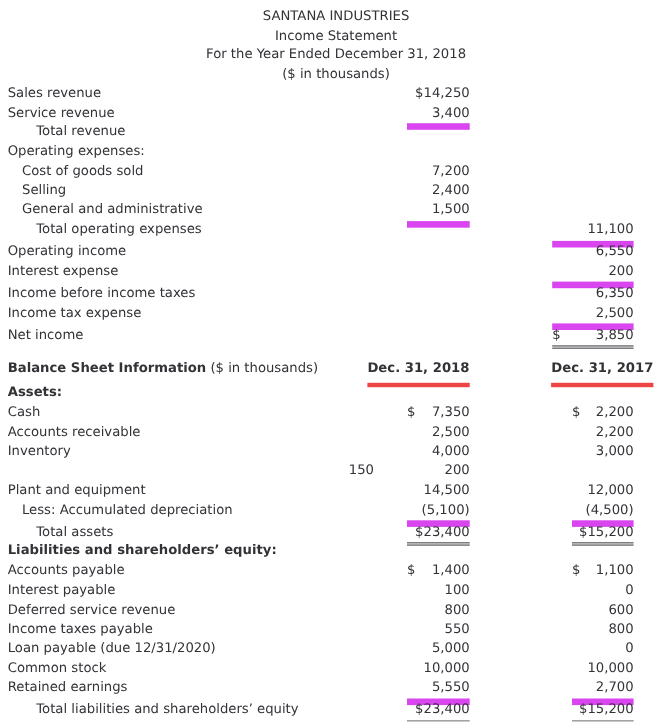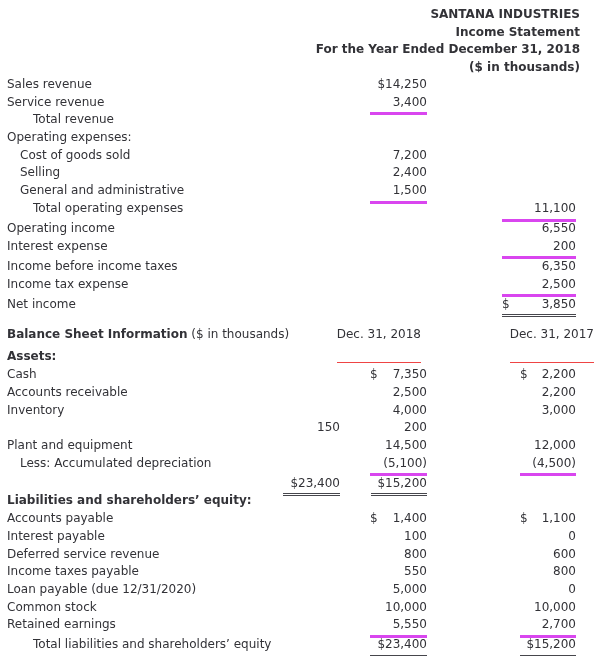--- a/index.html
+++ b/index.html
@@ -8,25 +8,25 @@
     width:602px; height:656px;
     font-family:"DejaVu Sans","Liberation Sans",sans-serif;
     font-size:12px;
     color:#323237;
     overflow:hidden;
   }
   .page { width:602px; height:656px; padding:6px 26px 0 7px; overflow:hidden; }
 
   
   .titles {
-    text-align:right;
-    font-weight:bold;
+    text-align:center;
+    font-weight:normal;
     line-height:17.5px;
     position:relative;
-    left:4px;
+    left:14px;
     white-space:nowrap;
   }
 
   
   .row {
     display:grid;
     grid-template-columns:1fr 87px 149px;
     height:17.7px;
     line-height:17.7px;
     align-items:baseline;
@@ -35,36 +35,36 @@
   .label { white-space:nowrap; overflow:visible; }
   .ind0 { padding-left:0; }
   .ind1 { padding-left:13px; }
   .ind2 { padding-left:26px; }
   .bold { font-weight:bold; }
 
   .num { text-align:right; white-space:pre; }
   .val { display:inline-block; text-align:right; white-space:pre; }
   .split { display:inline-flex; justify-content:space-between; }
 
-  .u1 { border-bottom:3px solid #d946ef; padding-bottom:1px; }
+  .u1 { border-bottom:6px solid #d946ef; padding-bottom:1px; }
   .u2 { border-bottom:3px double #46464c; padding-bottom:1px; }
 
   #is-rows .c1 .u1 { min-width:57px; }
   #is-rows .c2 .u1, #is-rows .c2 .u2, #is-rows .c2 .split { min-width:74px; }
   #bs-rows .c1 .u1, #bs-rows .c1 .u2, #bs-rows .c1 .split { min-width:57px; }
   #bs-rows .c2 .u1, #bs-rows .c2 .u2, #bs-rows .c2 .split { min-width:56px; }
 
   
   .bs { margin-top:13px; }
   .head-row { height:22px;gap:24px; }
   .col-head {
     display:inline-block;
-    font-weight:normal;
-    border-bottom:1px solid #ef4444;
-    padding-bottom:18px;
+    font-weight:bold;
+    border-bottom:4px solid #ef4444;
+    padding-bottom:4px;
     position:relative;
     left:18px;
     white-space:pre;
   }
 </style>
 </head>
 <body>
 
 <div class="page">
 
@@ -178,20 +178,21 @@
           <div class="label ind0">Plant and equipment</div>
           <div class="num c1"><span class="val">14,500</span></div>
           <div class="num c2"><span class="val">12,000</span></div>
         </div>
         <div class="row">
           <div class="label ind1">Less: Accumulated depreciation</div>
           <div class="num c1"><span class="val u1">(5,100)</span></div>
           <div class="num c2"><span class="val u1">(4,500)</span></div>
         </div>
         <div class="row gap">
+          <div class="label ind2">Total assets</div>
           <div class="num c1"><span class="val u2">$23,400</span></div>
           <div class="num c2"><span class="val u2">$15,200</span></div>
         </div>
         <div class="row">
           <div class="label ind0 bold">Liabilities and shareholders’ equity:</div>
           <div class="num c1"></div>
           <div class="num c2"></div>
         </div>
         <div class="row">
           <div class="label ind0">Accounts payable</div>

